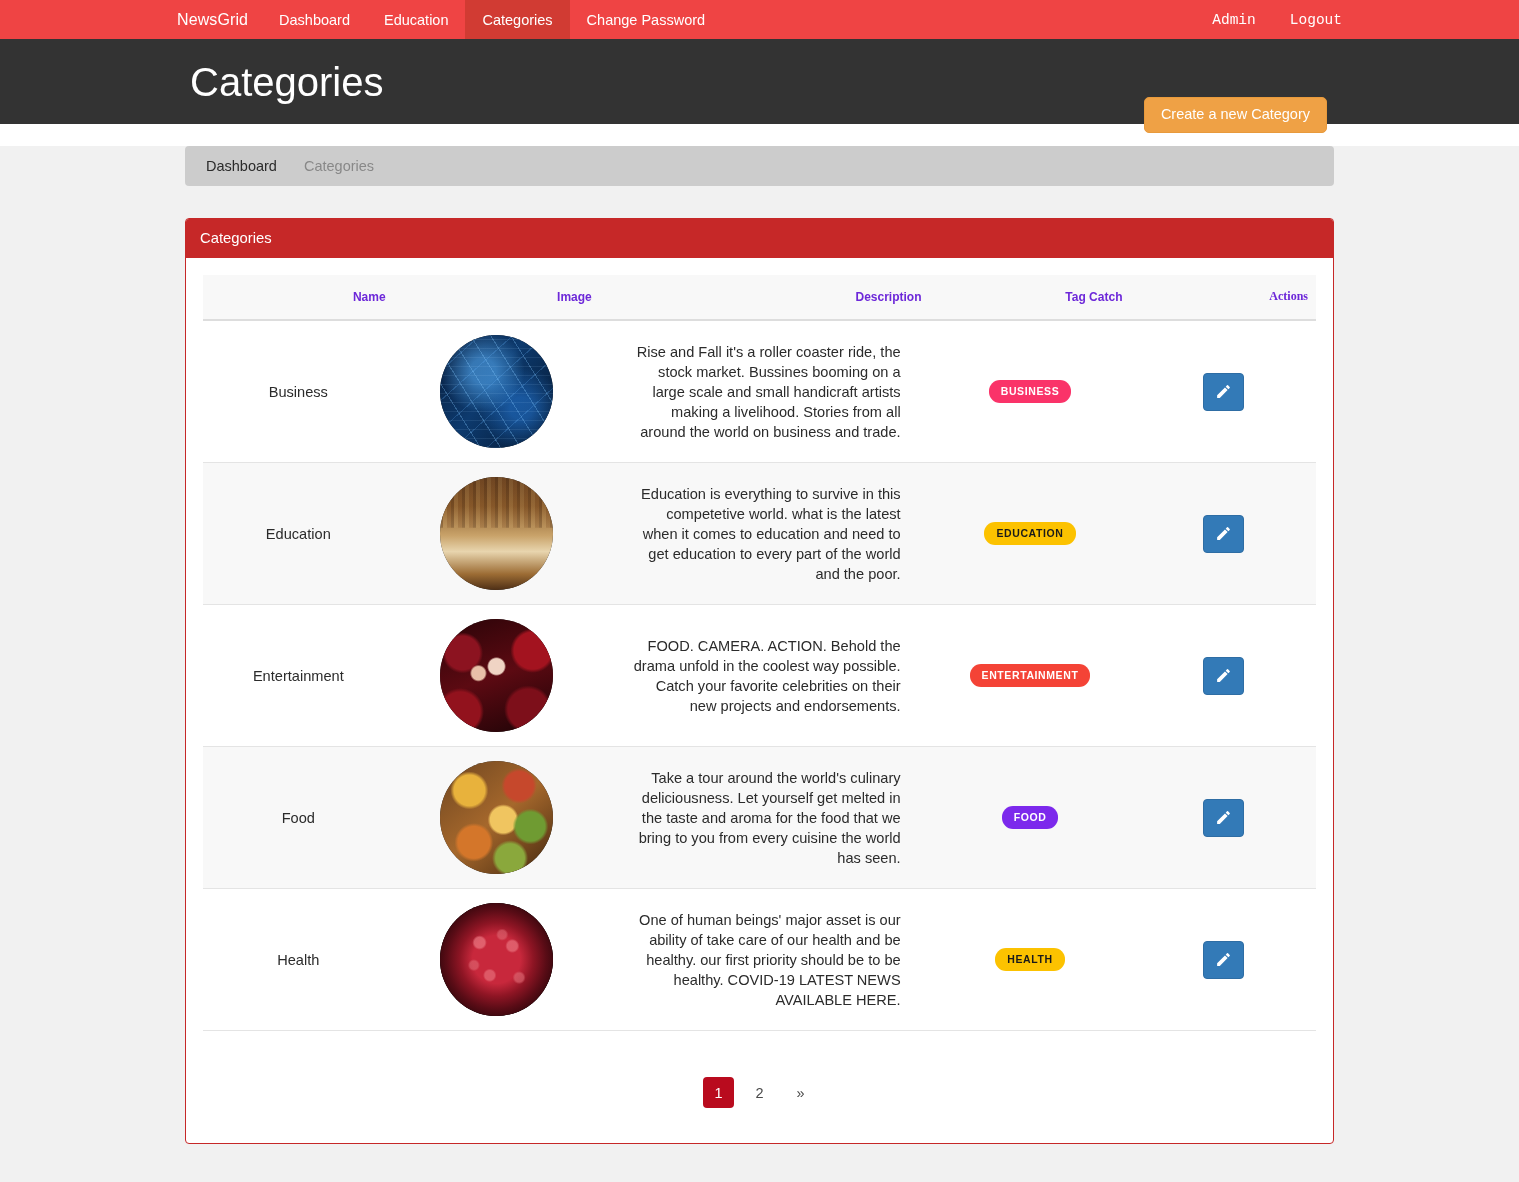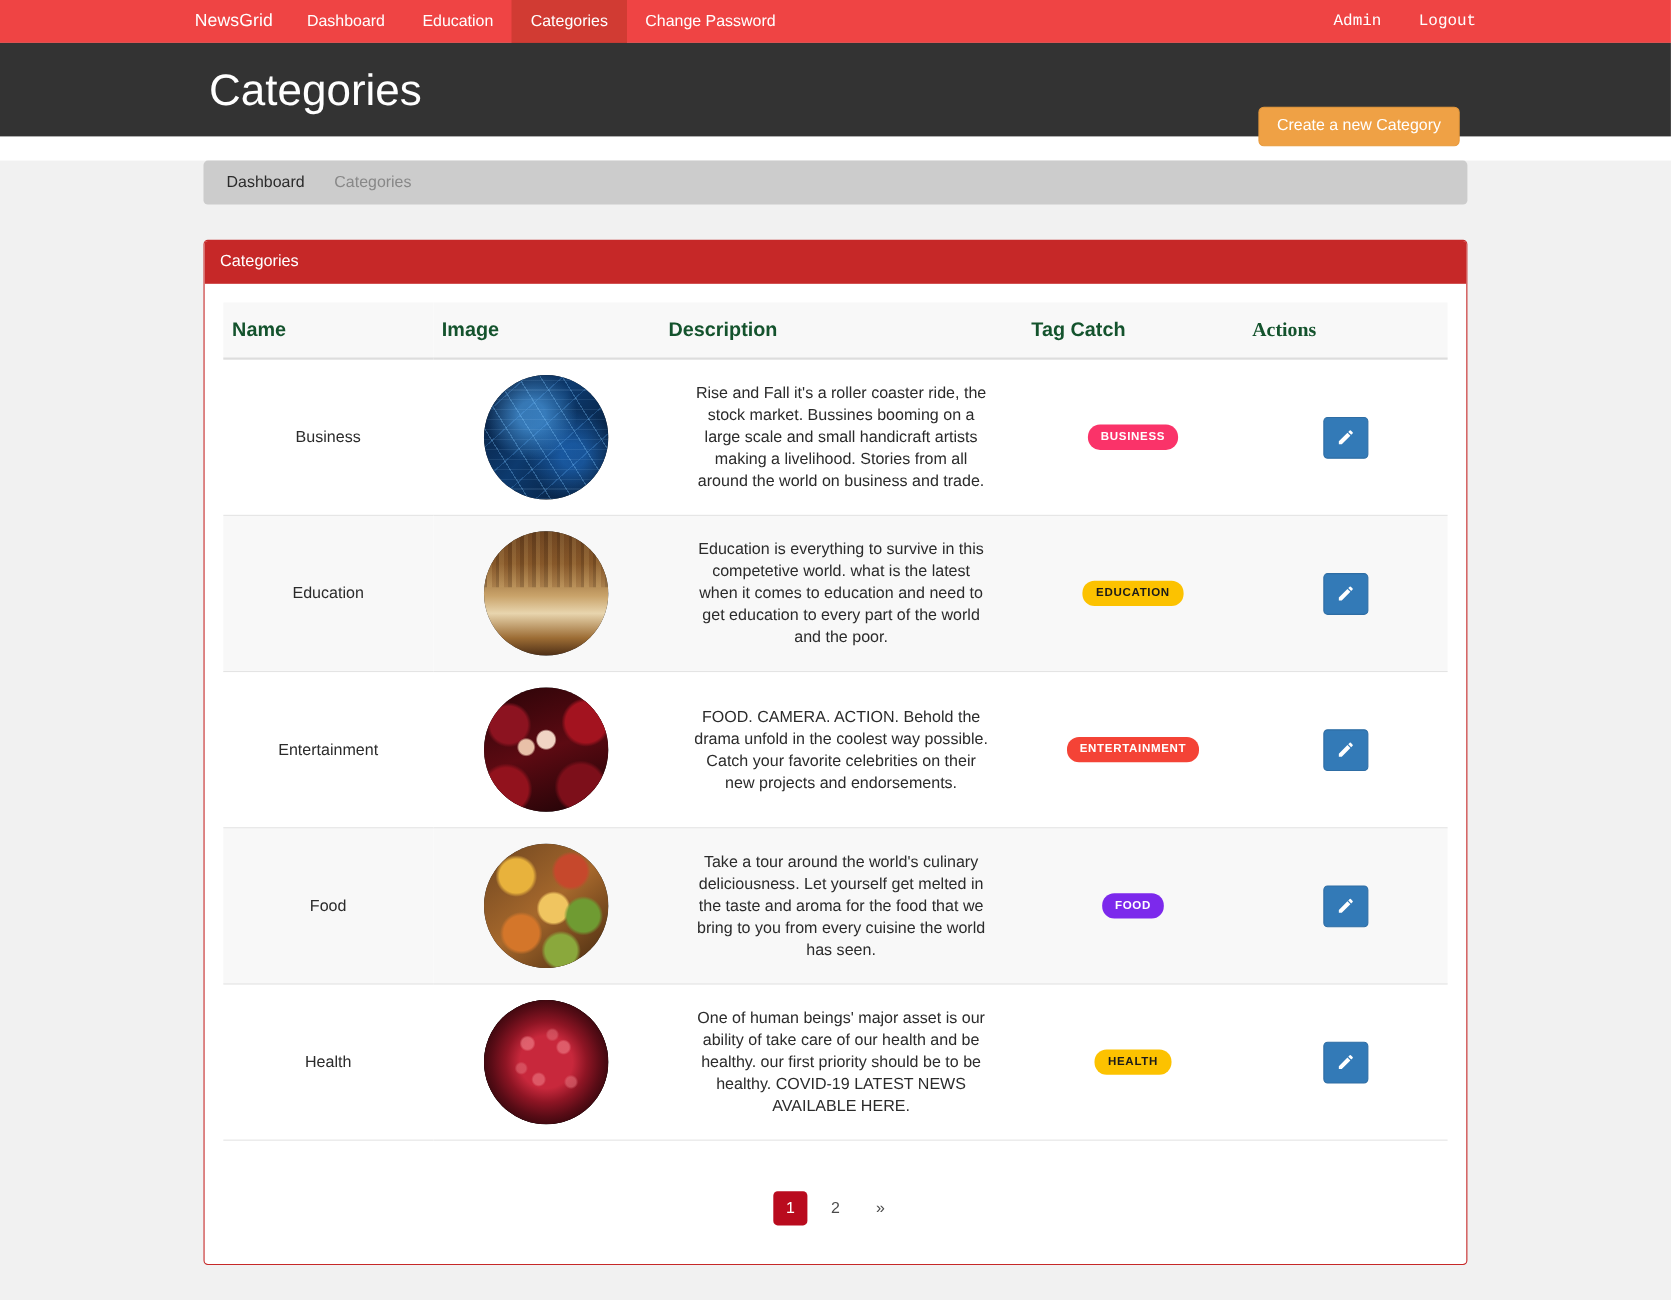--- a/index.html
+++ b/index.html
@@ -95,43 +95,43 @@
     background: #c62828;
     color: #ffffff;
     font-size: 14.8px;
     padding: 11px 14px 12px;
   }
   .panel-body { padding: 17px; }
 
   table.cats { width: 100%; border-collapse: collapse; }
   table.cats thead th {
     background: #f8f8f8;
-    font-size: 18px;
+    font-size: 12px;
     font-weight: bold;
-    color: #14532d;
+    color: #6d28d9;
     padding: 14px 8px 15px;
-    text-align: left;
+    text-align: right;
     border-bottom: 2px solid #dddddd;
   }
   table.cats tbody tr { border-bottom: 1px solid #e4e4e4; }
   table.cats tbody tr:nth-child(even) { background: #f8f8f8; }
   table.cats tbody td {
     padding: 14px 8px;
     text-align: center;
     vertical-align: middle;
     font-size: 14.6px;
     color: #2b2b2b;
   }
   .col-name  { width: 185px; }
   .col-image { width: 200px; }
   .col-desc  { width: 320px; }
   .col-tag   { width: 195px; }
   .col-act   { width: 180px; font-family: Liberation Serif, serif; }
 
-  .desc { line-height: 20px; display: block; max-width: 272px; margin: 0 auto; }
+  .desc { line-height: 20px; display: block; max-width: 272px; margin: 0 auto; text-align: right; }
 
   .thumb {
     width: 113px; height: 113px;
     border-radius: 50%;
     margin: 0 auto;
     overflow: hidden;
     position: relative;
     background: #222;
   }
   .thumb-inner { position: absolute; inset: 0; }

